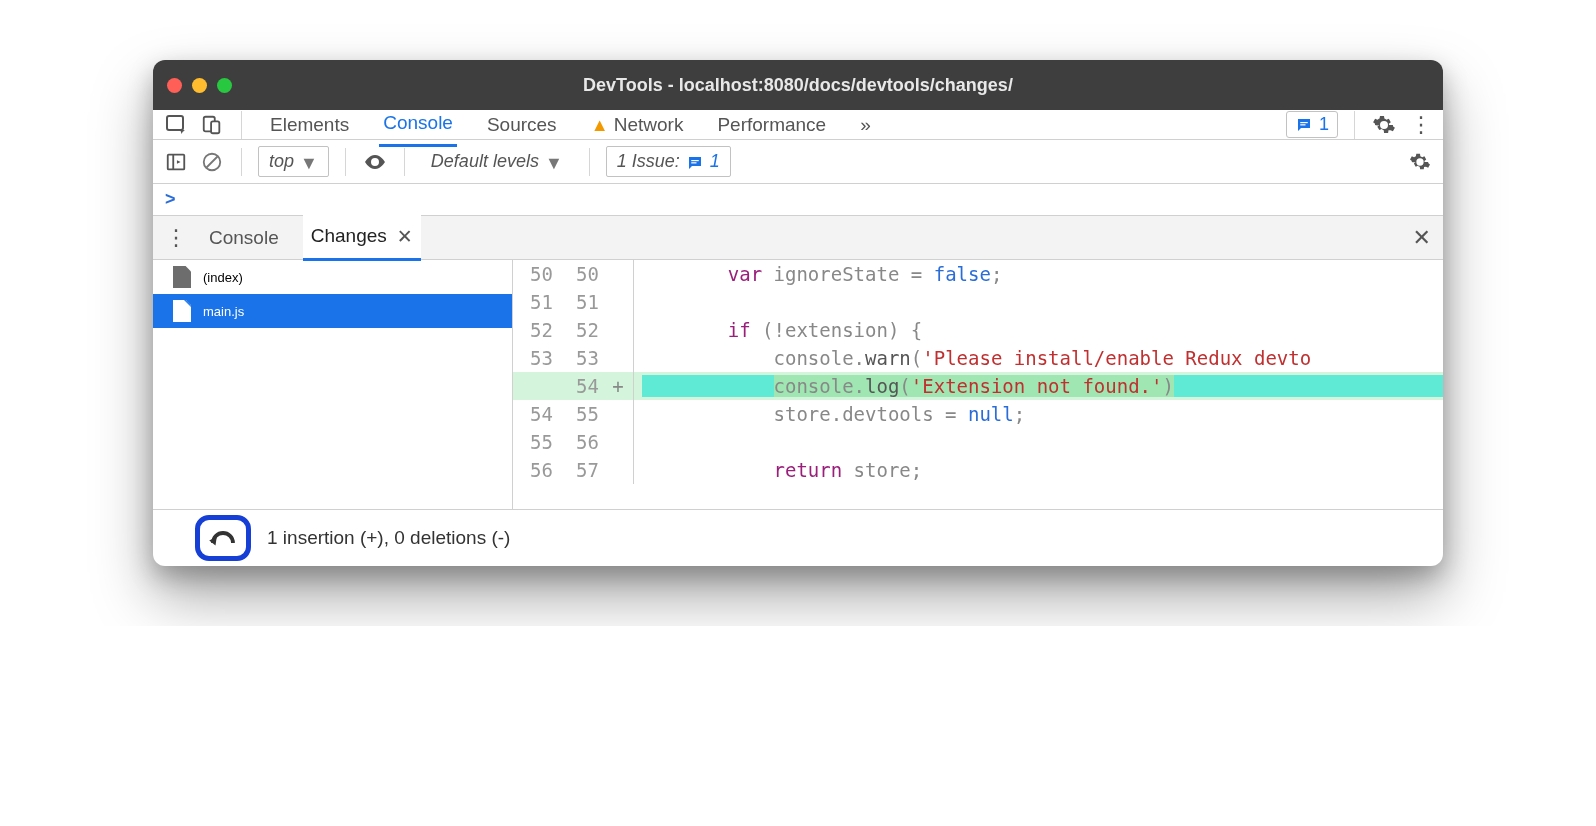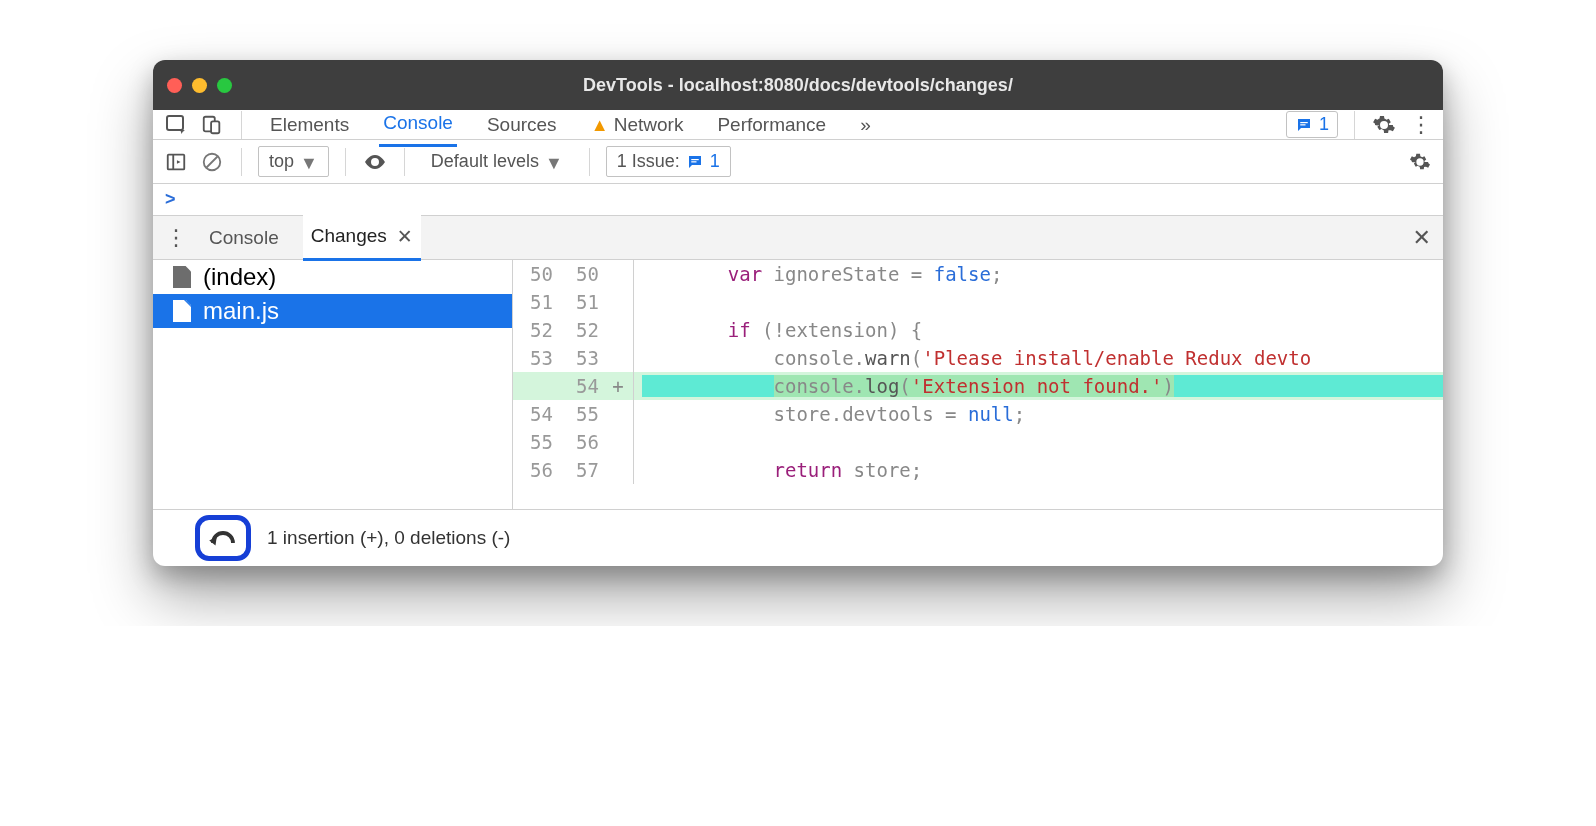--- a/index.html
+++ b/index.html
@@ -82,22 +82,23 @@
     gap: 10px;
     font-size: 18px;
     color: #555;
   }
   .btn-outline {
     border: 1px solid #c2c2c2;
     background: #fff;
     padding: 4px 10px;
     border-radius: 2px;
     display: flex;
-    align-items: center;
+    align-items: flex-end;
     gap: 6px;
+    font-style: italic;
   }
   .filter {
     border: 1px solid #c2c2c2;
     background: #fff;
     padding: 5px 10px;
     width: 370px;
     font-size: 17px;
     color: #888;
   }
   .prompt-row {
@@ -137,21 +138,21 @@
 
   .changes-body {
     display: flex;
     height: 250px;
     border-bottom: 1px solid #d0d0d0;
   }
   .file-list {
     width: 360px;
     border-right: 1px solid #d0d0d0;
     overflow:auto;
-    font-size: 24px;
+    font-size: 13px;
   }
   .file-item {
     height: 34px;
     display:flex;
     align-items:center;
     gap: 12px;
     padding: 0 10px 0 20px;
     cursor:pointer;
   }
   .file-item.selected { background:#1a73e8; color:#fff; }

